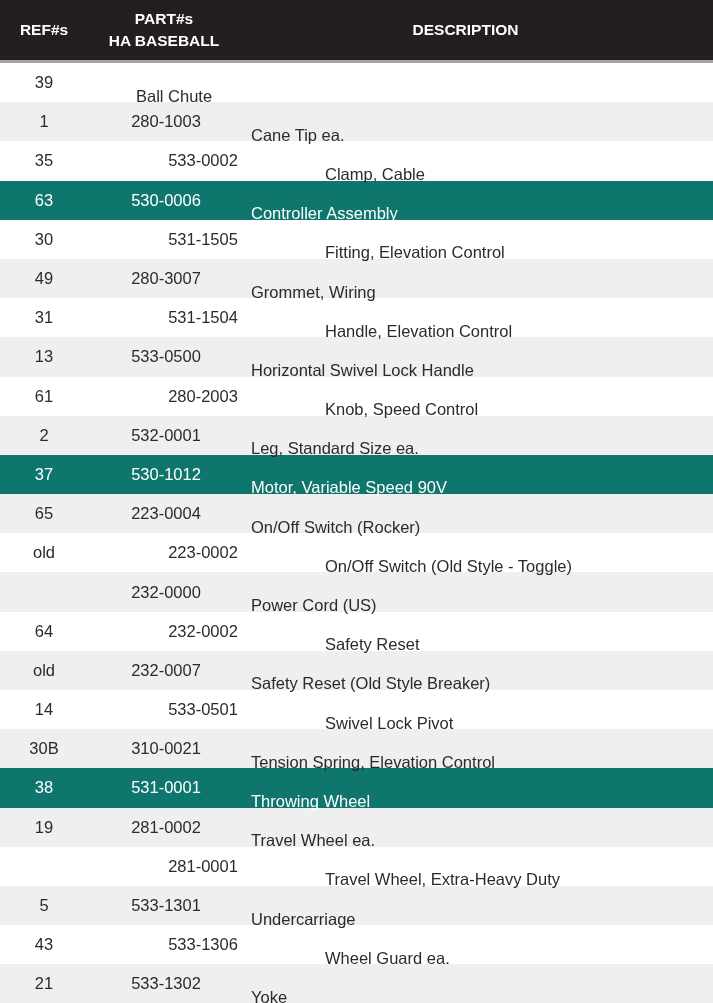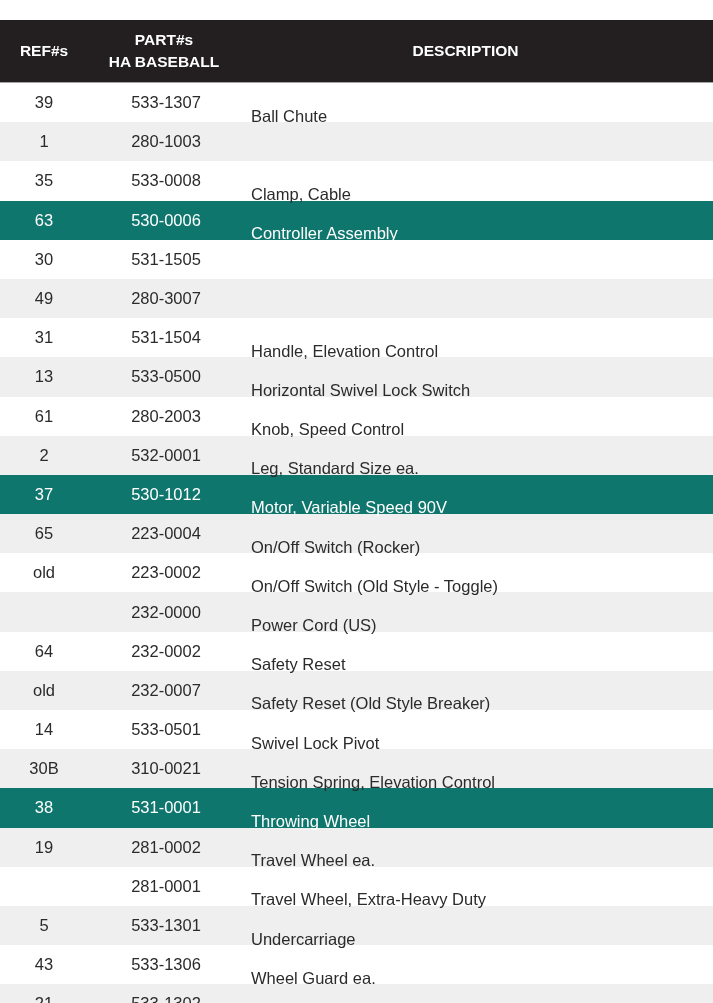--- a/index.html
+++ b/index.html
@@ -1,29 +1,29 @@
 <!DOCTYPE html>
 <html><head>
 <meta charset="utf-8">
 <style>
   html, body { margin: 0; padding: 0; background: #ffffff; }
   body { width: 713px; height: 1003px; overflow: hidden; font-family: "Liberation Sans", "DejaVu Sans", sans-serif; }
   .tbl { width: 713px; }
   .hdr {
     display: flex; height: 63px; background: #231f20; color: #ffffff;
     font-weight: bold; font-size: 15.5px; align-items: center;
-    border-bottom: 1px solid #a3a3a3; box-sizing: border-box; margin-top: 20px;
+    border-bottom: 3px solid #a3a3a3; box-sizing: border-box;
   }
   .hdr .c1 { width: 88px; text-align: center; }
   .hdr .c2 { width: 152px; text-align: center; line-height: 22px; padding-left: 0; }
   .hdr .c3 { flex: 1; text-align: center; padding-right: 22px; }
   .row {
     display: flex; height: 39.2px; align-items: center; font-size: 16.5px; color: #2b2b2b;
   }
-  .row.white { background: #ffffff; }
+  .row.white { background: #ffffff; gap: 37px; }
   .row.light { background: #efefef; }
   .row.dark { background: #0f766e; color: #ffffff; }
   .row .c1 { width: 88px; text-align: center; }
   .row .c2 { width: 152px; text-align: center; padding-left: 4px; box-sizing: border-box; }
   .row .c3 { flex: 1; padding-left: 11px; margin-top: 27px; }
 </style>
 </head>
 <body>
 
 <div class="tbl">
@@ -31,54 +31,56 @@
     <div class="c1">REF#s</div>
     <div class="c2">
       <div>PART#s</div>
       <div>HA BASEBALL</div>
     </div>
     <div class="c3">DESCRIPTION</div>
   </div>
   <div id="rows">
       <div class="row white">
         <div class="c1">39</div>
-        <div class="c2">533-1307</div>
         <div class="c3">Ball Chute</div>
       </div>
       <div class="row light">
         <div class="c1">1</div>
         <div class="c2">280-1003</div>
+        <div class="c3">Cane Tip ea.</div>
       </div>
       <div class="row white">
         <div class="c1">35</div>
-        <div class="c2">533-0008</div>
+        <div class="c2">533-0002</div>
         <div class="c3">Clamp, Cable</div>
       </div>
       <div class="row dark">
         <div class="c1">63</div>
         <div class="c2">530-0006</div>
         <div class="c3">Controller Assembly</div>
       </div>
       <div class="row white">
         <div class="c1">30</div>
         <div class="c2">531-1505</div>
+        <div class="c3">Fitting, Elevation Control</div>
       </div>
       <div class="row light">
         <div class="c1">49</div>
         <div class="c2">280-3007</div>
+        <div class="c3">Grommet, Wiring</div>
       </div>
       <div class="row white">
         <div class="c1">31</div>
         <div class="c2">531-1504</div>
         <div class="c3">Handle, Elevation Control</div>
       </div>
       <div class="row light">
         <div class="c1">13</div>
         <div class="c2">533-0500</div>
-        <div class="c3">Horizontal Swivel Lock Switch</div>
+        <div class="c3">Horizontal Swivel Lock Handle</div>
       </div>
       <div class="row white">
         <div class="c1">61</div>
         <div class="c2">280-2003</div>
         <div class="c3">Knob, Speed Control</div>
       </div>
       <div class="row light">
         <div class="c1">2</div>
         <div class="c2">532-0001</div>
         <div class="c3">Leg, Standard Size ea.</div>

